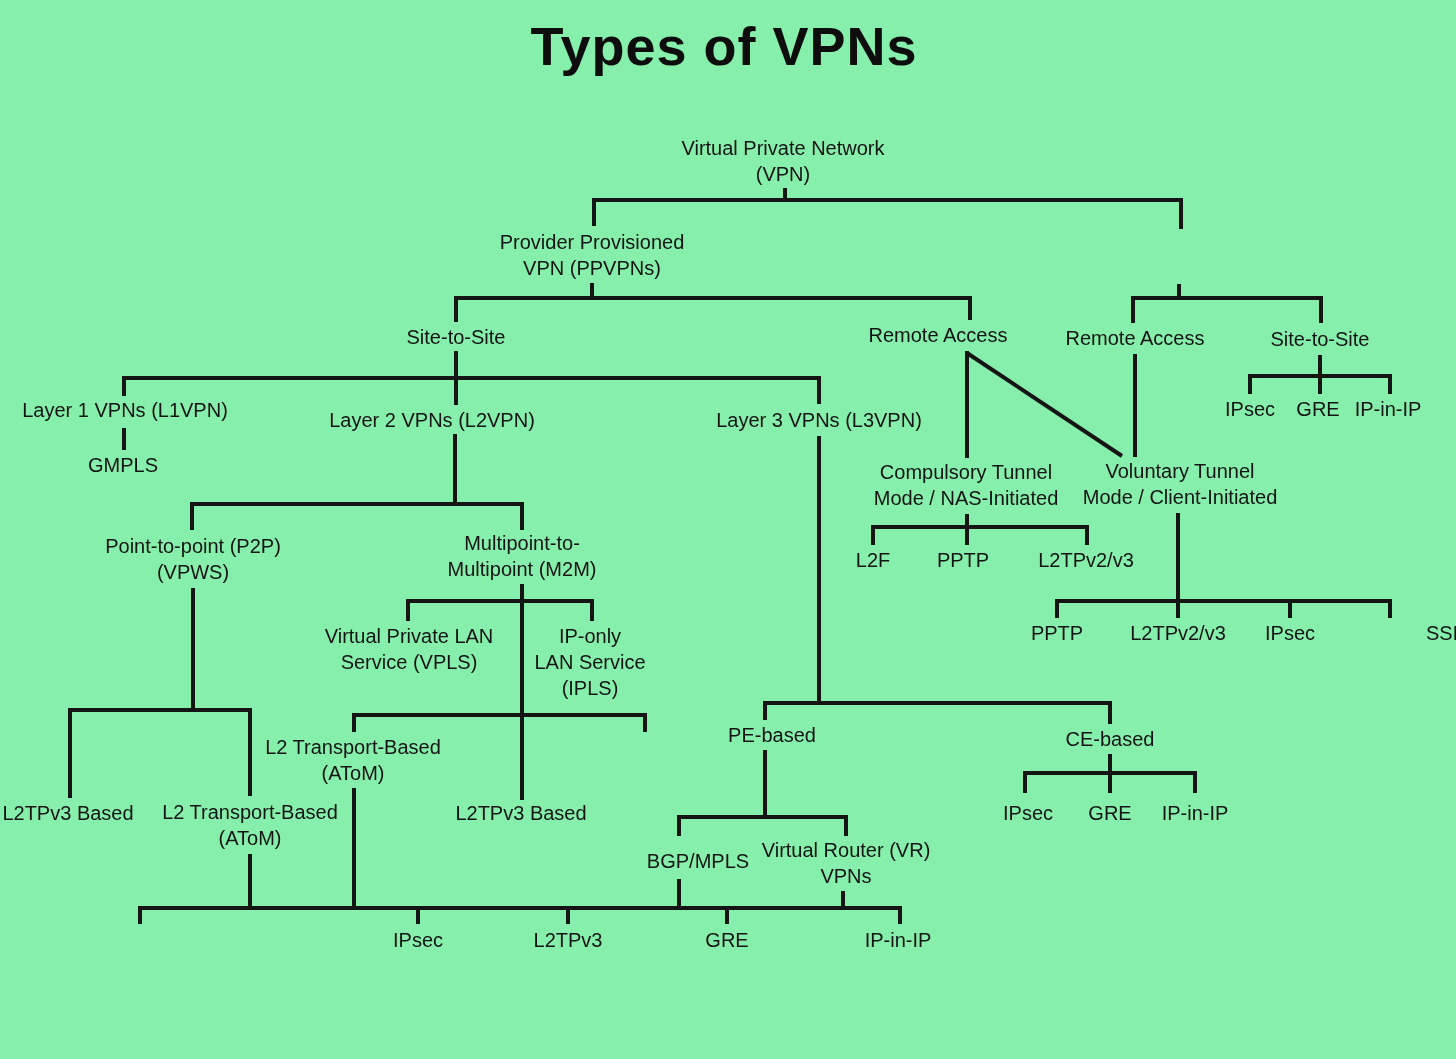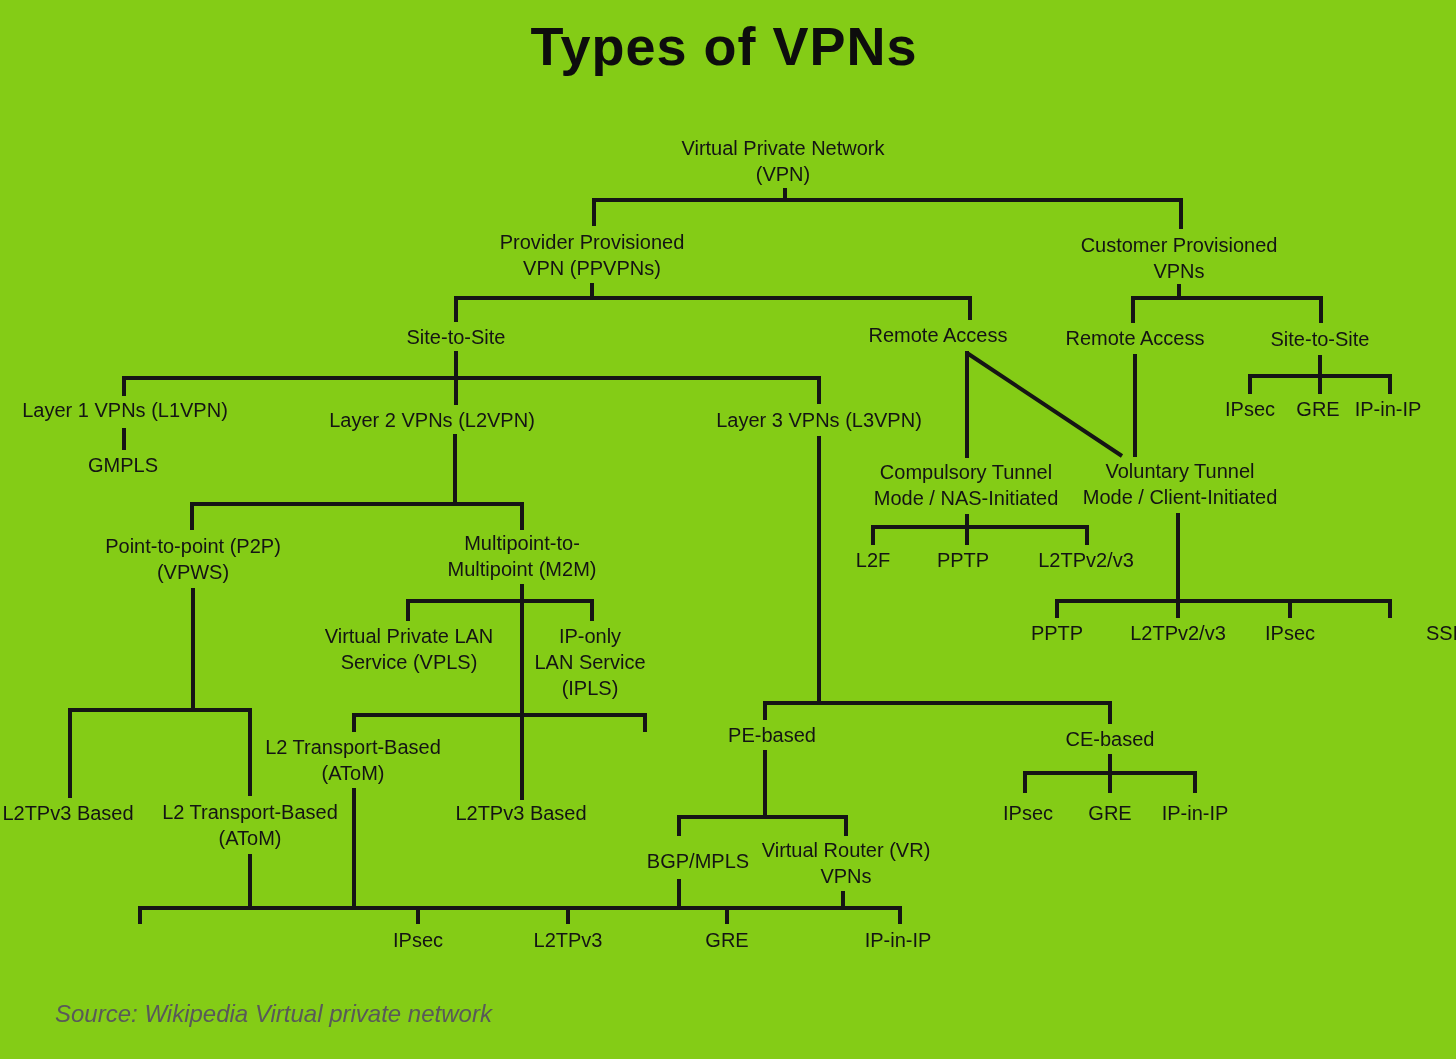--- a/index.html
+++ b/index.html
@@ -1,17 +1,17 @@
 <!DOCTYPE html>
 <html><head>
 <meta charset="utf-8">
 <style>
   html,body{margin:0;padding:0;background:#ffffff;}
   #stage{
-    position:relative;width:1456px;height:1059px;background:#84cc16;overflow:hidden;
+    position:relative;width:1456px;height:1059px;background:#86efac;overflow:hidden;
     font-family:"Liberation Sans",sans-serif;color:#141414;
   }
   #wires{position:absolute;left:0;top:0;width:1456px;height:1059px;}
   #wires path{stroke:#151515;stroke-width:4;fill:none;stroke-linecap:butt;stroke-linejoin:miter;}
   .node{
     position:absolute;transform:translateX(-50%);text-align:center;
     font-size:20px;line-height:26px;white-space:nowrap;color:#141414;
   }
   .node span{display:block;}
   #title{
@@ -56,24 +56,20 @@
   <div class="node" style="left:592px;top:229px">
     <span>Provider Provisioned</span>
     <span>VPN (PPVPNs)</span>
   </div>
 
   <div class="node" style="left:783px;top:135px">
     <span>Virtual Private Network</span>
     <span>(VPN)</span>
   </div>
 
-  <div class="node" style="left:1179px;top:232px">
-    <span>Customer Provisioned</span>
-    <span>VPNs</span>
-  </div>
 
   <div class="node" style="left:456px;top:324px">Site-to-Site</div>
   <div class="node" style="left:938px;top:322px">Remote Access</div>
   <div class="node" style="left:1135px;top:325px">Remote Access</div>
   <div class="node" style="left:1320px;top:326px">Site-to-Site</div>
 
   <div class="node" style="left:125px;top:397px">Layer 1 VPNs (L1VPN)</div>
   <div class="node" style="left:432px;top:407px">Layer 2 VPNs (L2VPN)</div>
   <div class="node" style="left:819px;top:407px">Layer 3 VPNs (L3VPN)</div>
   <div class="node" style="left:123px;top:452px">GMPLS</div>
@@ -150,15 +146,14 @@
   <div class="node" style="left:1028px;top:800px">IPsec</div>
   <div class="node" style="left:1110px;top:800px">GRE</div>
   <div class="node" style="left:1195px;top:800px">IP-in-IP</div>
 
 
   <div class="node" style="left:418px;top:927px">IPsec</div>
   <div class="node" style="left:568px;top:927px">L2TPv3</div>
   <div class="node" style="left:727px;top:927px">GRE</div>
   <div class="node" style="left:898px;top:927px">IP-in-IP</div>
 
-  <div id="source-note">Source: Wikipedia Virtual private network</div>
 
 </div>
 
 </body></html>

